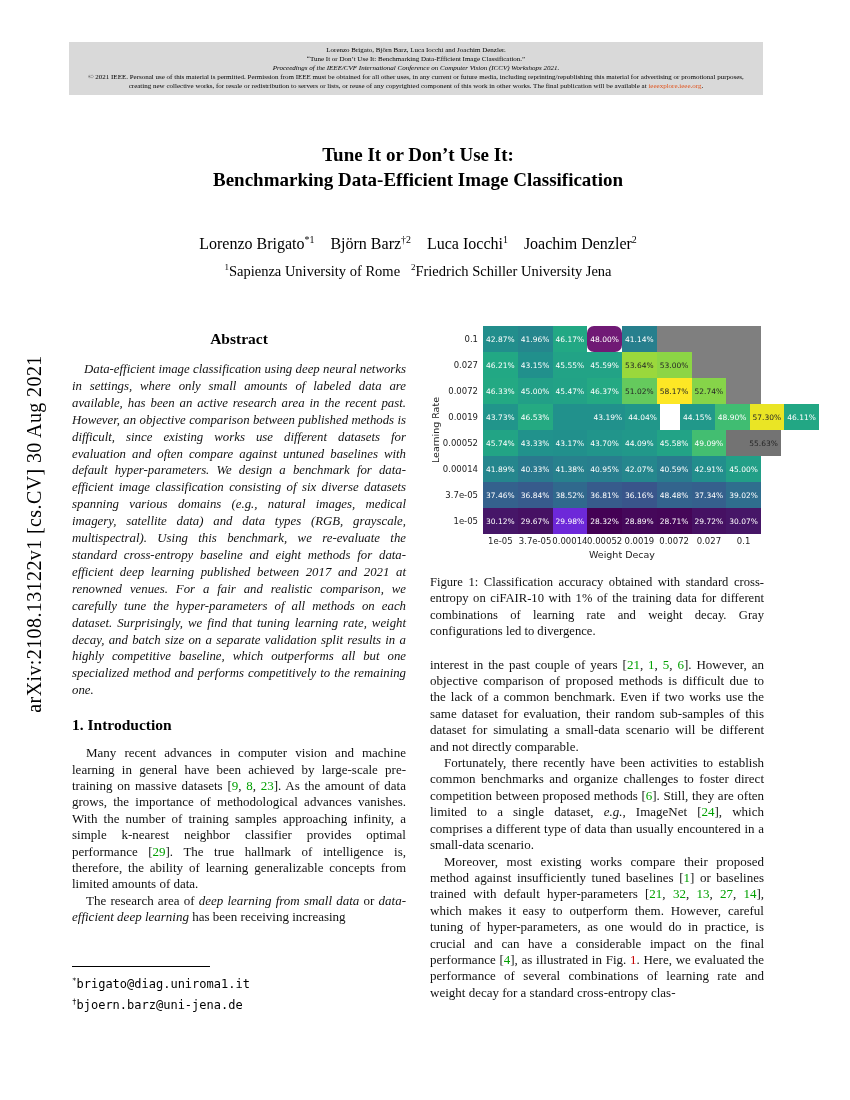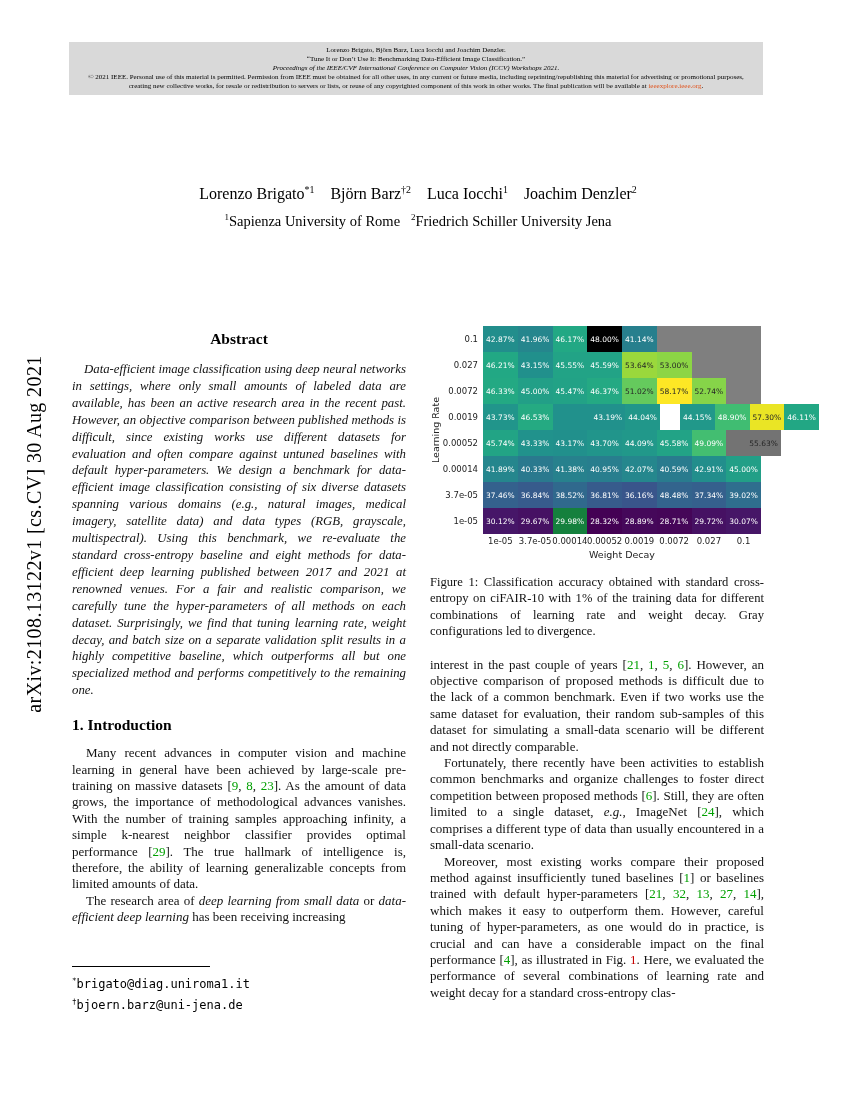--- a/index.html
+++ b/index.html
@@ -69,20 +69,24 @@
   <div class="copyright-box">
     <div>Lorenzo Brigato, Björn Barz, Luca Iocchi and Joachim Denzler.</div>
     <div>“Tune It or Don’t Use It: Benchmarking Data-Efficient Image Classification.”</div>
     <div class="cr-italic">Proceedings of the IEEE/CVF International Conference on Computer Vision (ICCV) Workshops 2021.</div>
     <div><span>© 2021 IEEE. Personal use of this material is permitted. Permission from IEEE must be obtained for all other uses, in any current or future media, including reprinting/republishing this material for advertising or promotional purposes, creating new collective works, for resale or redistribution to servers or lists, or reuse of any copyrighted component of this work in other works. The final publication will be available at </span><span class="extlink">ieeexplore.ieee.org</span><span>.</span></div>
   </div>
 
   <div class="arxiv-stamp">arXiv:2108.13122v1  [cs.CV]  30 Aug 2021</div>
 
   <div class="title-block">
+    <div class="paper-title">
+      <div>Tune It or Don’t Use It:</div>
+      <div>Benchmarking Data-Efficient Image Classification</div>
+    </div>
     <div class="authors"><span>Lorenzo Brigato</span><sup>*1</sup><span>&nbsp;&nbsp;&nbsp;&nbsp;Björn Barz</span><sup>†2</sup><span>&nbsp;&nbsp;&nbsp;&nbsp;Luca Iocchi</span><sup>1</sup><span>&nbsp;&nbsp;&nbsp;&nbsp;Joachim Denzler</span><sup>2</sup></div>
     <div class="affiliations"><sup>1</sup><span>Sapienza University of Rome&nbsp;&nbsp;&nbsp;</span><sup>2</sup><span>Friedrich Schiller University Jena</span></div>
   </div>
 
   <div class="col-left">
     <div class="abstract-heading">Abstract</div>
     <p class="abstract-body">Data-efficient image classification using deep neural networks in settings, where only small amounts of labeled data are available, has been an active research area in the recent past. However, an objective comparison between published methods is difficult, since existing works use different datasets for evaluation and often compare against untuned baselines with default hyper-parameters. We design a benchmark for data-efficient image classification consisting of six diverse datasets spanning various domains (e.g., natural images, medical imagery, satellite data) and data types (RGB, grayscale, multispectral). Using this benchmark, we re-evaluate the standard cross-entropy baseline and eight methods for data-efficient deep learning published between 2017 and 2021 at renowned venues. For a fair and realistic comparison, we carefully tune the hyper-parameters of all methods on each dataset. Surprisingly, we find that tuning learning rate, weight decay, and batch size on a separate validation split results in a highly competitive baseline, which outperforms all but one specialized method and performs competitively to the remaining one.</p>
     <div class="section-heading">1. Introduction</div>
     <p class="body-par indent mt"><span>Many recent advances in computer vision and machine learning in general have been achieved by large-scale pre-training on massive datasets [</span><span class="cite">9</span><span>, </span><span class="cite">8</span><span>, </span><span class="cite">23</span><span>]. As the amount of data grows, the importance of methodological advances vanishes. With the number of training samples approaching infinity, a simple k-nearest neighbor classifier provides optimal performance [</span><span class="cite">29</span><span>]. The true hallmark of intelligence is, therefore, the ability of learning generalizable concepts from limited amounts of data.</span></p>
     <p class="body-par indent"><span>The research area of </span><span class="it">deep learning from small data</span><span> or </span><span class="it">data-efficient deep learning</span><span> has been receiving increasing</span></p>
@@ -99,21 +103,21 @@
       <div class="fig-left">
         <span class="fig-ylabel">Learning Rate</span>
       </div>
       <div class="fig-main">
         <div class="hm-grid">
             <div class="hm-row">
               <div class="hm-ytick">0.1</div>
               <div class="hm-cell" style="background: rgb(34, 142, 140); color: rgb(255, 255, 255);">42.87%</div>
               <div class="hm-cell" style="background: rgb(37, 134, 141); color: rgb(255, 255, 255);">41.96%</div>
               <div class="hm-cell" style="background: rgb(34, 168, 132); color: rgb(255, 255, 255);">46.17%</div>
-              <div class="hm-cell" style="background: #000000; color: rgb(255, 255, 255);">48.00%</div>
+              <div class="hm-cell" style="background: #701a75; color: rgb(255, 255, 255); border-radius: 7px;">48.00%</div>
               <div class="hm-cell" style="background: rgb(39, 127, 141); color: rgb(255, 255, 255);">41.14%</div>
               <div class="hm-cell" style="background: rgb(127, 127, 127);"></div>
               <div class="hm-cell" style="background: rgb(127, 127, 127);"></div>
               <div class="hm-cell" style="background: rgb(127, 127, 127);"></div>
             </div>
             <div class="hm-row">
               <div class="hm-ytick">0.027</div>
               <div class="hm-cell" style="background: rgb(34, 168, 132); color: rgb(255, 255, 255);">46.21%</div>
               <div class="hm-cell" style="background: rgb(33, 144, 140); color: rgb(255, 255, 255);">43.15%</div>
               <div class="hm-cell" style="background: rgb(34, 163, 134); color: rgb(255, 255, 255);">45.55%</div>
@@ -175,21 +179,21 @@
               <div class="hm-cell" style="background: rgb(55, 91, 140); color: rgb(255, 255, 255);">36.81%</div>
               <div class="hm-cell" style="background: rgb(57, 85, 139); color: rgb(255, 255, 255);">36.16%</div>
               <div class="hm-cell" style="background: rgb(51, 100, 141); color: rgb(255, 255, 255);">48.48%</div>
               <div class="hm-cell" style="background: rgb(53, 96, 141); color: rgb(255, 255, 255);">37.34%</div>
               <div class="hm-cell" style="background: rgb(47, 110, 142); color: rgb(255, 255, 255);">39.02%</div>
             </div>
             <div class="hm-row">
               <div class="hm-ytick">1e-05</div>
               <div class="hm-cell" style="background: rgb(70, 22, 104); color: rgb(255, 255, 255);">30.12%</div>
               <div class="hm-cell" style="background: rgb(70, 17, 99); color: rgb(255, 255, 255);">29.67%</div>
-              <div class="hm-cell" style="background: #15803d; color: rgb(255, 255, 255); text-align: right;">29.98%</div>
+              <div class="hm-cell" style="background: #6d28d9; color: rgb(255, 255, 255); text-align: right;">29.98%</div>
               <div class="hm-cell" style="background: rgb(68, 1, 84); color: rgb(255, 255, 255);">28.32%</div>
               <div class="hm-cell" style="background: rgb(69, 8, 90); color: rgb(255, 255, 255);">28.89%</div>
               <div class="hm-cell" style="background: rgb(69, 6, 88); color: rgb(255, 255, 255);">28.71%</div>
               <div class="hm-cell" style="background: rgb(70, 17, 99); color: rgb(255, 255, 255);">29.72%</div>
               <div class="hm-cell" style="background: rgb(70, 22, 103); color: rgb(255, 255, 255);">30.07%</div>
             </div>
             <div class="hm-row hm-xticks">
               <div class="hm-ytick"></div>
               <div class="hm-cell">1e-05</div>
               <div class="hm-cell">3.7e-05</div>

